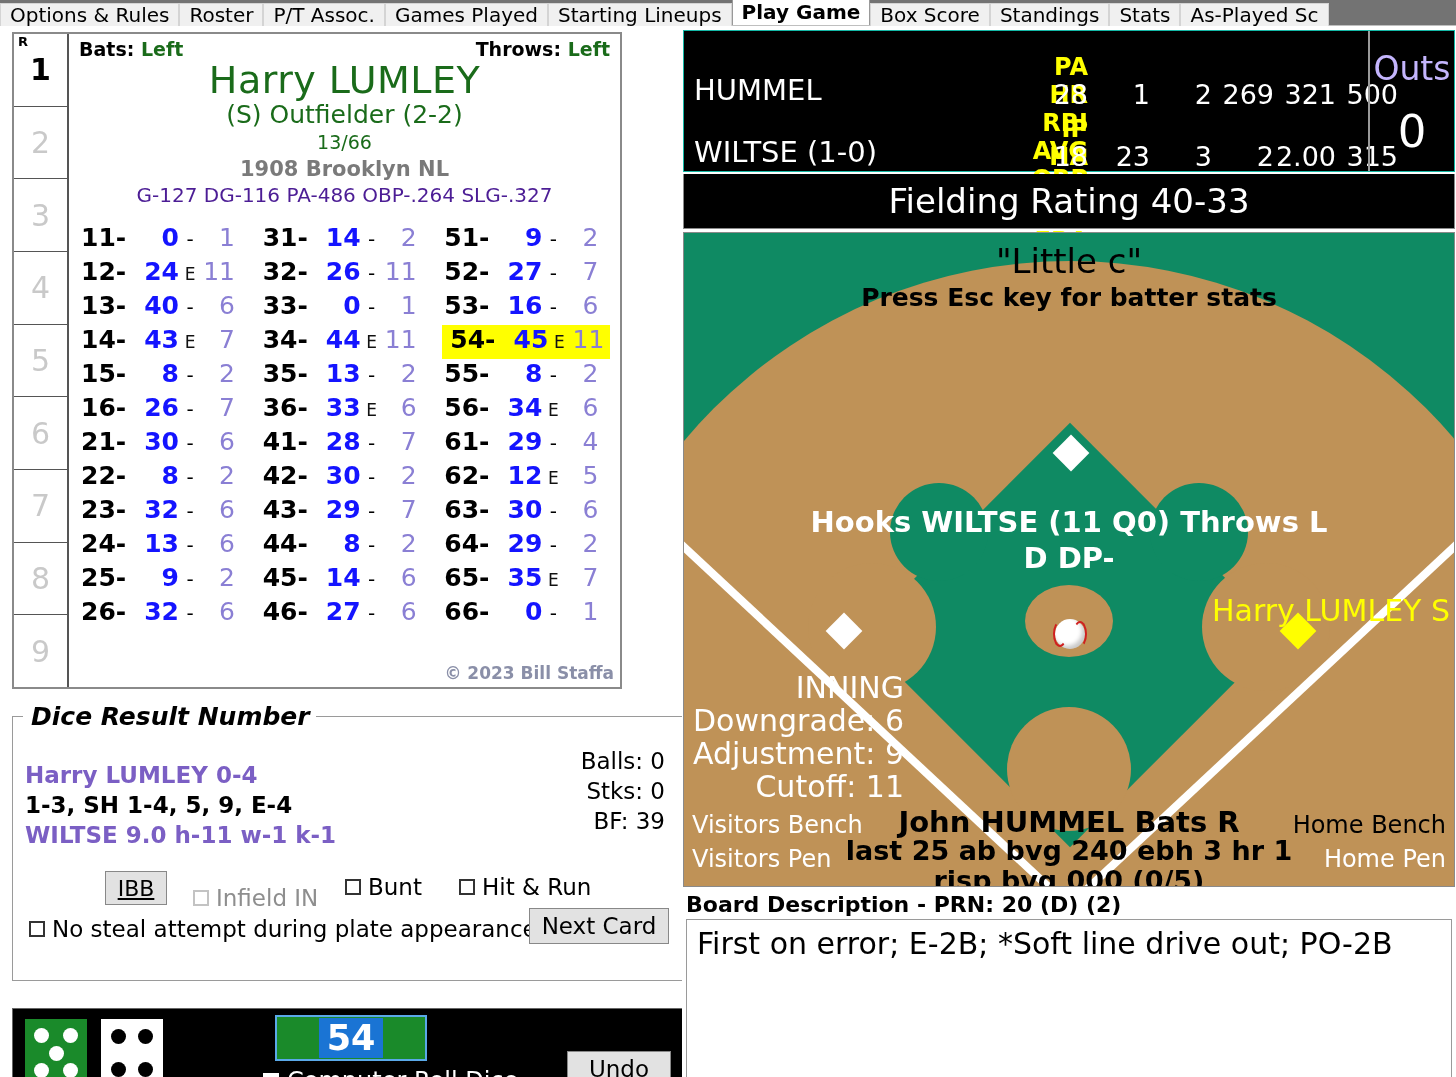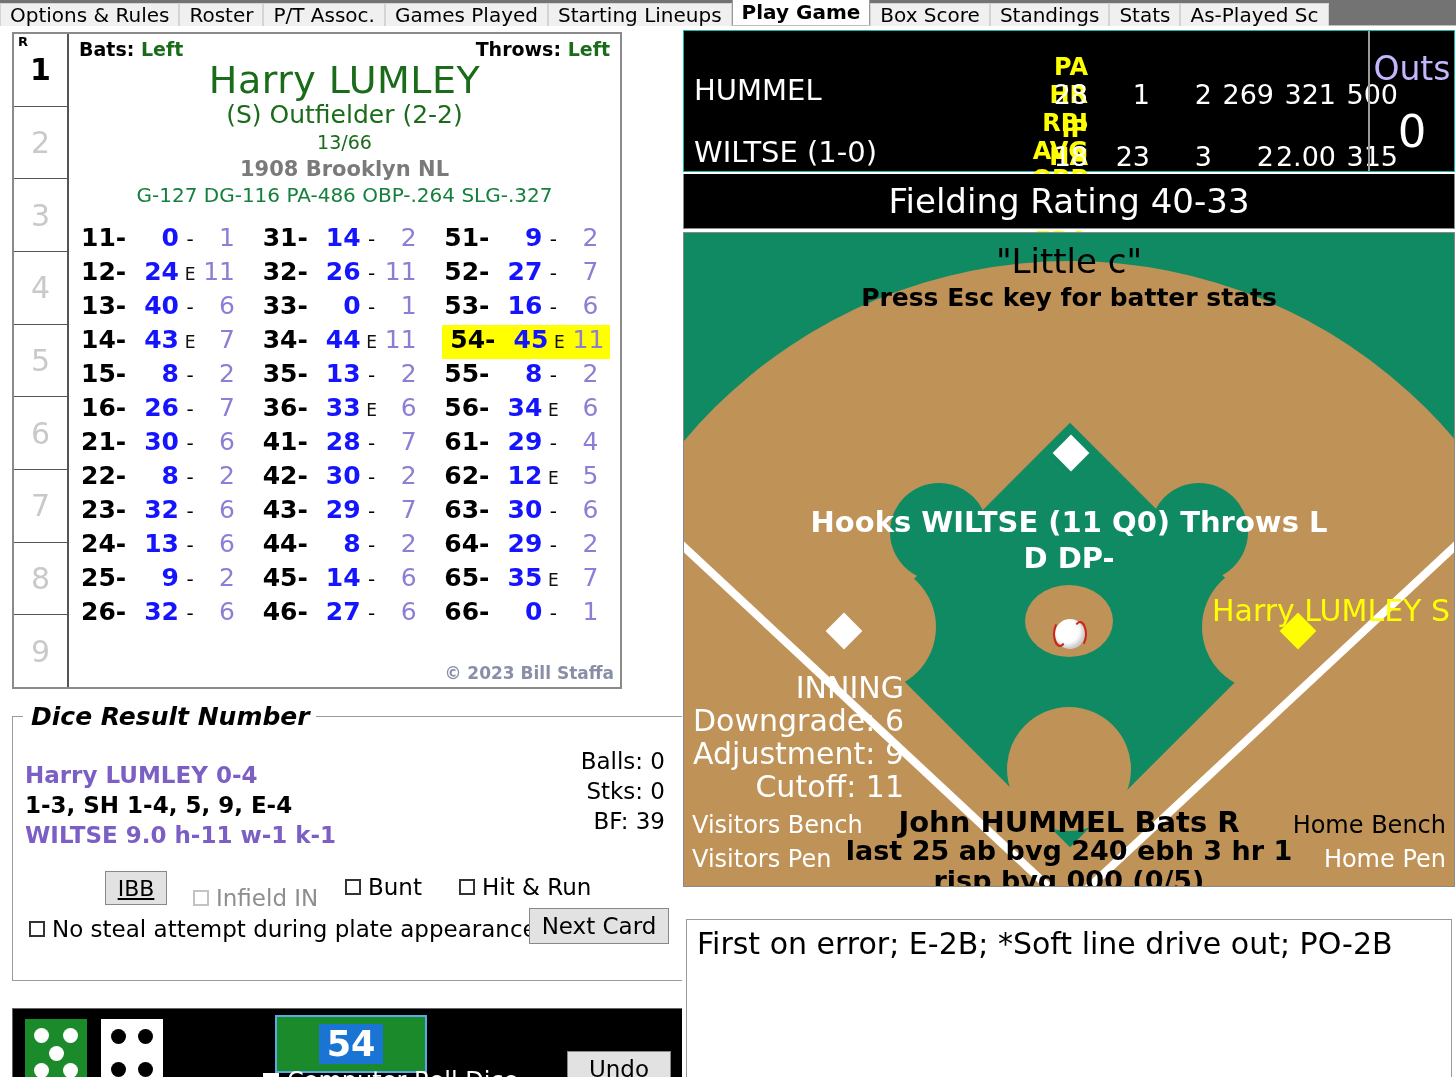--- a/index.html
+++ b/index.html
@@ -71,21 +71,21 @@
   }
   #cardbody { flex:1; position: relative; padding: 0 10px; }
 
   .bt-row { display:flex; justify-content:space-between; font-size:19px; font-weight:bold; padding-top:4px; }
   .bt-row .lbl { color:#000; }
   .bt-row .val { color:#1a6b1a; }
   .pname { text-align:center; color:#1a6b1a; font-size:38px; margin-top:-2px; letter-spacing:0.5px; }
   .ppos  { text-align:center; color:#1a6b1a; font-size:25px; margin-top:-2px; }
   .pfrac { text-align:center; color:#1a6b1a; font-size:19px; margin-top:2px; }
   .pteam { text-align:center; color:#7a7a7a; font-size:21px; font-weight:bold; margin-top:4px; }
-  .pstats{ text-align:center; color:#15803d; font-size:20px; margin-top:2px; }
+  .pstats{ text-align:center; color:#4c1d95; font-size:20px; margin-top:2px; }
 
   #resultgrid {
     margin-top: 16px;
     display: grid;
     grid-template-columns: 1fr 1fr 1fr;
     column-gap: 14px;
     row-gap: 0px;
     font-size: 25px;
     font-family: "DejaVu Sans", sans-serif;
   }
@@ -158,21 +158,21 @@
     border:1px solid #666;
   }
   .die { position:absolute; top:10px; width:62px; height:68px; }
   .die .pip { position:absolute; width:15px; height:15px; border-radius:50%; }
   #die1 { left:12px; background:#1a8a2a; }
   #die1 .pip { background:#fff; }
   #die2 { left:88px; background:#fff; }
   #die2 .pip { background:#000; }
   #resultbox {
     position:absolute; left:262px; top:6px;
-    width:152px; height:58px;
+    width:152px; height:46px;
     background:#1a8a2a;
     border:2px solid #5aa8e8;
     display:flex; align-items:center; justify-content:center;
   }
   #resultnum {
     background:#1a74d4; color:#fff;
     font-size:35px; font-weight:bold;
     padding: 0 8px; line-height: 40px;
   }
   #crd { position:absolute; left:250px; top:58px; display:flex; align-items:center; gap:8px;
@@ -722,14 +722,15 @@
     </div>
     <div class="ftext" id="f-batter">John HUMMEL Bats R</div>
     <div class="ftext" id="f-batter2">last 25 ab bvg 240 ebh 3 hr 1</div>
     <div class="ftext" id="f-batter3">risp bvg 000 (0/5)</div>
     <div class="ftext" id="f-vb">Visitors Bench</div>
     <div class="ftext" id="f-vp">Visitors Pen</div>
     <div class="ftext" id="f-hb">Home Bench</div>
     <div class="ftext" id="f-hp">Home Pen</div>
   </div>
 
+  <div id="boarddesc-label">Board Description - PRN: 20 (D) (2)</div>
   <div id="boarddesc-box">First on error; E-2B; *Soft line drive out; PO-2B</div>
 </div>
 
 </body></html>

